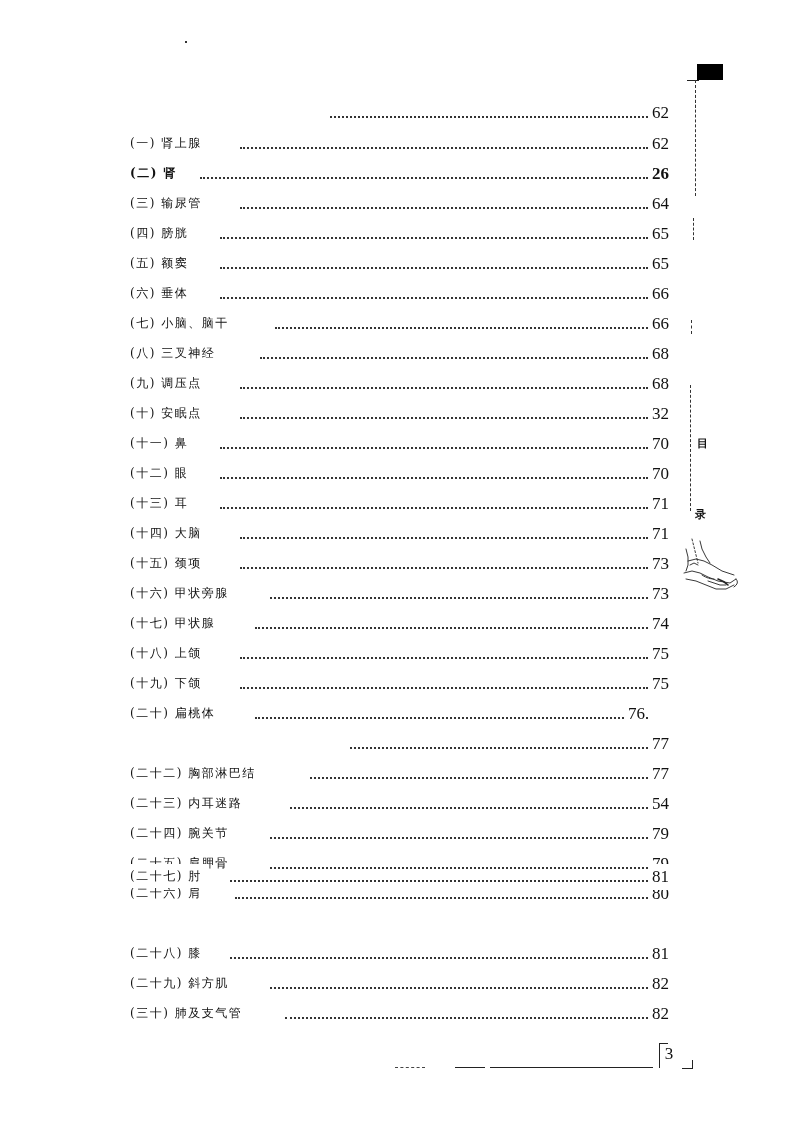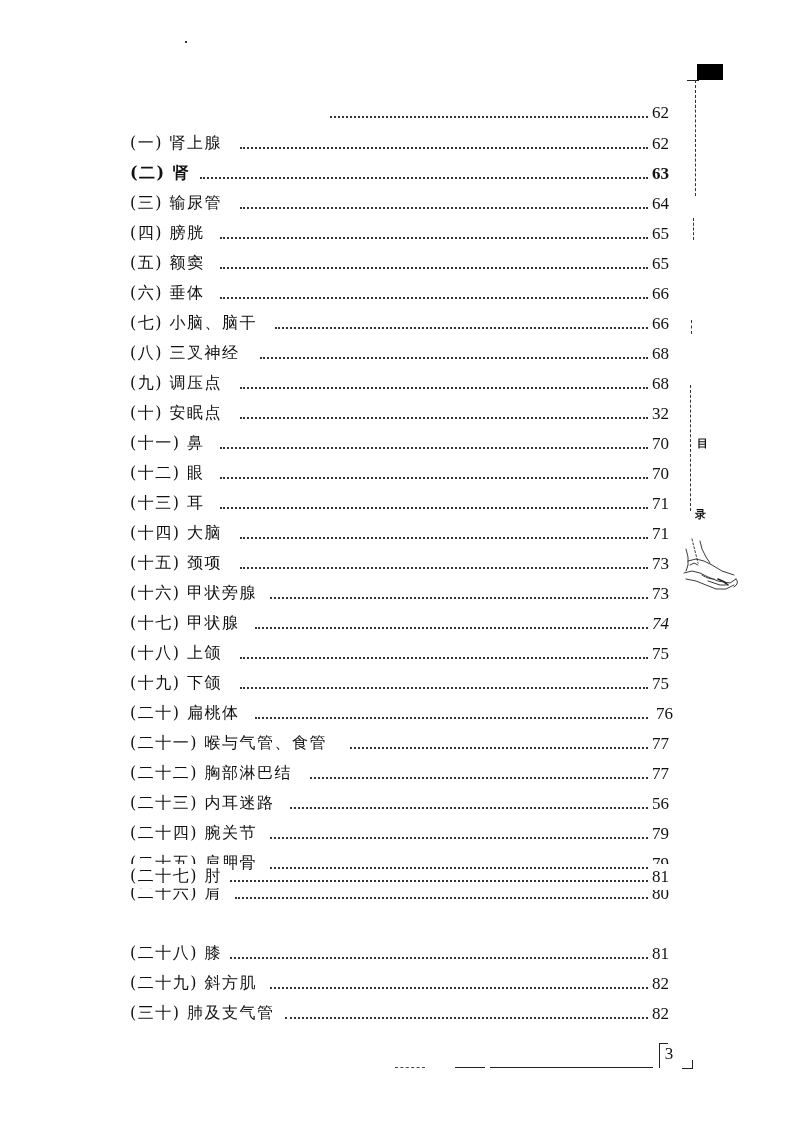--- a/index.html
+++ b/index.html
@@ -127,21 +127,21 @@
       padding-left: 4px;
       z-index: 2;
     }
     .toc-row.section .toc-label {
       left: 93px;
       font-size: 16px;
       letter-spacing: 0.5px;
     }
     .toc-row.item .toc-label {
       left: 130px;
-      font-size: 16px;
+      font-size: 12px;
       letter-spacing: 1.5px;
     }
     
     .footer-rule {
       position: absolute;
       height: 1px;
       background: #222;
       top: 1067px;
     }
     .footer-rule.f1 { left: 395px; width: 30px; background: none; border-top: 1px dashed #444; height: 0; }
@@ -213,21 +213,21 @@
     </div>
 
     <div class="toc-row item" style="top:131px;">
       <span class="toc-label">(一) 肾上腺</span>
       <div class="toc-dots" style="left:240px; width:408px;"></div>
       <span class="toc-page" style="left:648px;">62</span>
     </div>
     <div class="toc-row item" style="top:161px;font-weight:bold;">
       <span class="toc-label">(二) 肾</span>
       <div class="toc-dots" style="left:200px; width:448px;"></div>
-      <span class="toc-page" style="left:648px;">63</span>
+      <span class="toc-page" style="left:648px;">26</span>
     </div>
     <div class="toc-row item" style="top:191px;">
       <span class="toc-label">(三) 输尿管</span>
       <div class="toc-dots" style="left:240px; width:408px;"></div>
       <span class="toc-page" style="left:648px;">64</span>
     </div>
     <div class="toc-row item" style="top:221px;">
       <span class="toc-label">(四) 膀胱</span>
       <div class="toc-dots" style="left:220px; width:428px;"></div>
       <span class="toc-page" style="left:648px;">65</span>
@@ -288,51 +288,50 @@
       <span class="toc-page" style="left:648px;">73</span>
     </div>
     <div class="toc-row item" style="top:581px;">
       <span class="toc-label">(十六) 甲状旁腺</span>
       <div class="toc-dots" style="left:270px; width:378px;"></div>
       <span class="toc-page" style="left:648px;">73</span>
     </div>
     <div class="toc-row item" style="top:611px;">
       <span class="toc-label">(十七) 甲状腺</span>
       <div class="toc-dots" style="left:255px; width:393px;"></div>
-      <span class="toc-page" style="left:648px;font-style:italic;">74</span>
+      <span class="toc-page" style="left:648px;">74</span>
     </div>
     <div class="toc-row item" style="top:641px;">
       <span class="toc-label">(十八) 上颌</span>
       <div class="toc-dots" style="left:240px; width:408px;"></div>
       <span class="toc-page" style="left:648px;">75</span>
     </div>
     <div class="toc-row item" style="top:671px;">
       <span class="toc-label">(十九) 下颌</span>
       <div class="toc-dots" style="left:240px; width:408px;"></div>
       <span class="toc-page" style="left:648px;">75</span>
     </div>
     <div class="toc-row item" style="top:701px;text-decoration:underline;">
       <span class="toc-label">(二十) 扁桃体</span>
       <div class="toc-dots" style="left:255px; width:393px;"></div>
-      <span class="toc-page" style="left:652px;">76</span>
+      <span class="toc-page" style="left:624px;">76</span>
     </div>
     <div class="toc-row item" style="top:731px;">
-      <span class="toc-label">(二十一) 喉与气管、食管</span>
       <div class="toc-dots" style="left:350px; width:298px;"></div>
       <span class="toc-page" style="left:648px;">77</span>
     </div>
     <div class="toc-row item" style="top:761px;">
       <span class="toc-label">(二十二) 胸部淋巴结</span>
       <div class="toc-dots" style="left:310px; width:338px;"></div>
       <span class="toc-page" style="left:648px;">77</span>
     </div>
     <div class="toc-row item" style="top:791px;">
       <span class="toc-label">(二十三) 内耳迷路</span>
       <div class="toc-dots" style="left:290px; width:358px;"></div>
-      <span class="toc-page" style="left:648px;">56</span>
+      <span class="toc-page" style="left:648px;">54</span>
     </div>
     <div class="toc-row item" style="top:821px;">
       <span class="toc-label">(二十四) 腕关节</span>
       <div class="toc-dots" style="left:270px; width:378px;"></div>
       <span class="toc-page" style="left:648px;">79</span>
     </div>
     <div class="toc-row item" style="top:851px;">
       <span class="toc-label">(二十五) 肩胛骨</span>
       <div class="toc-dots" style="left:270px; width:378px;"></div>
       <span class="toc-page" style="left:648px;">79</span>

